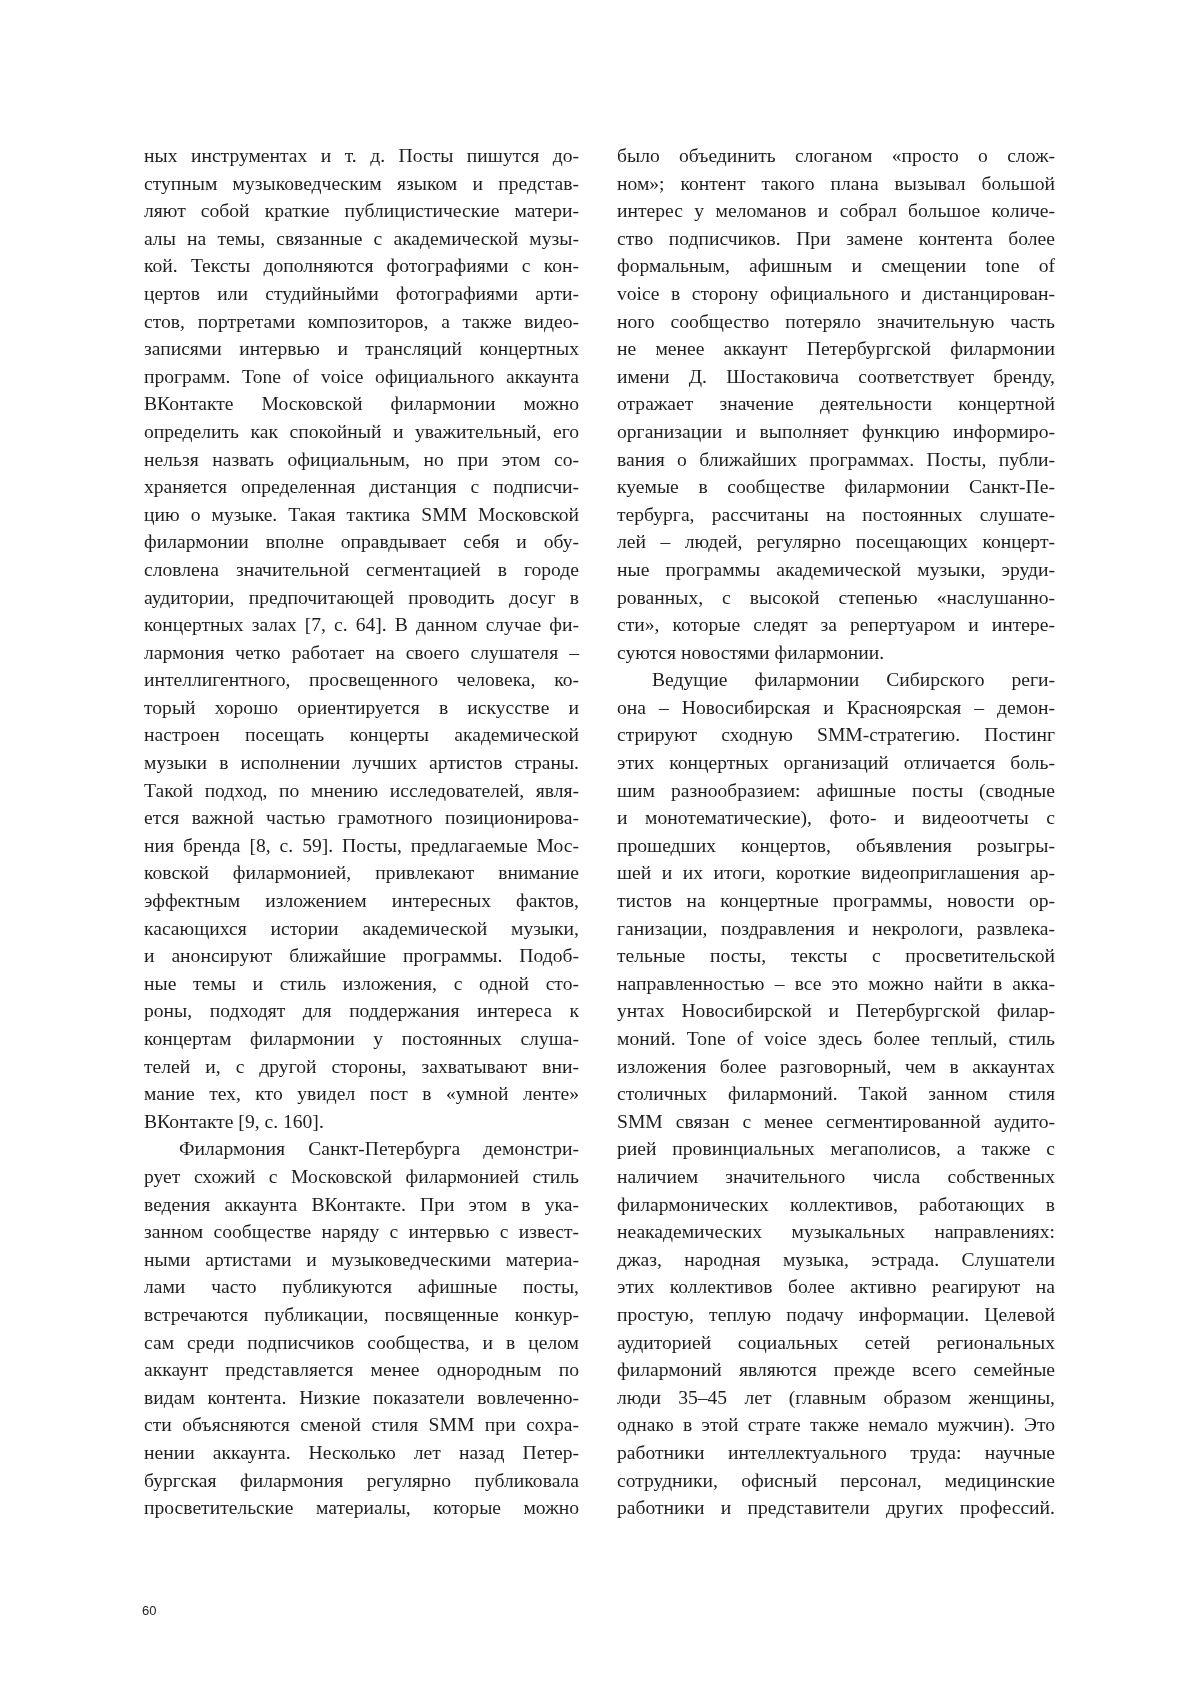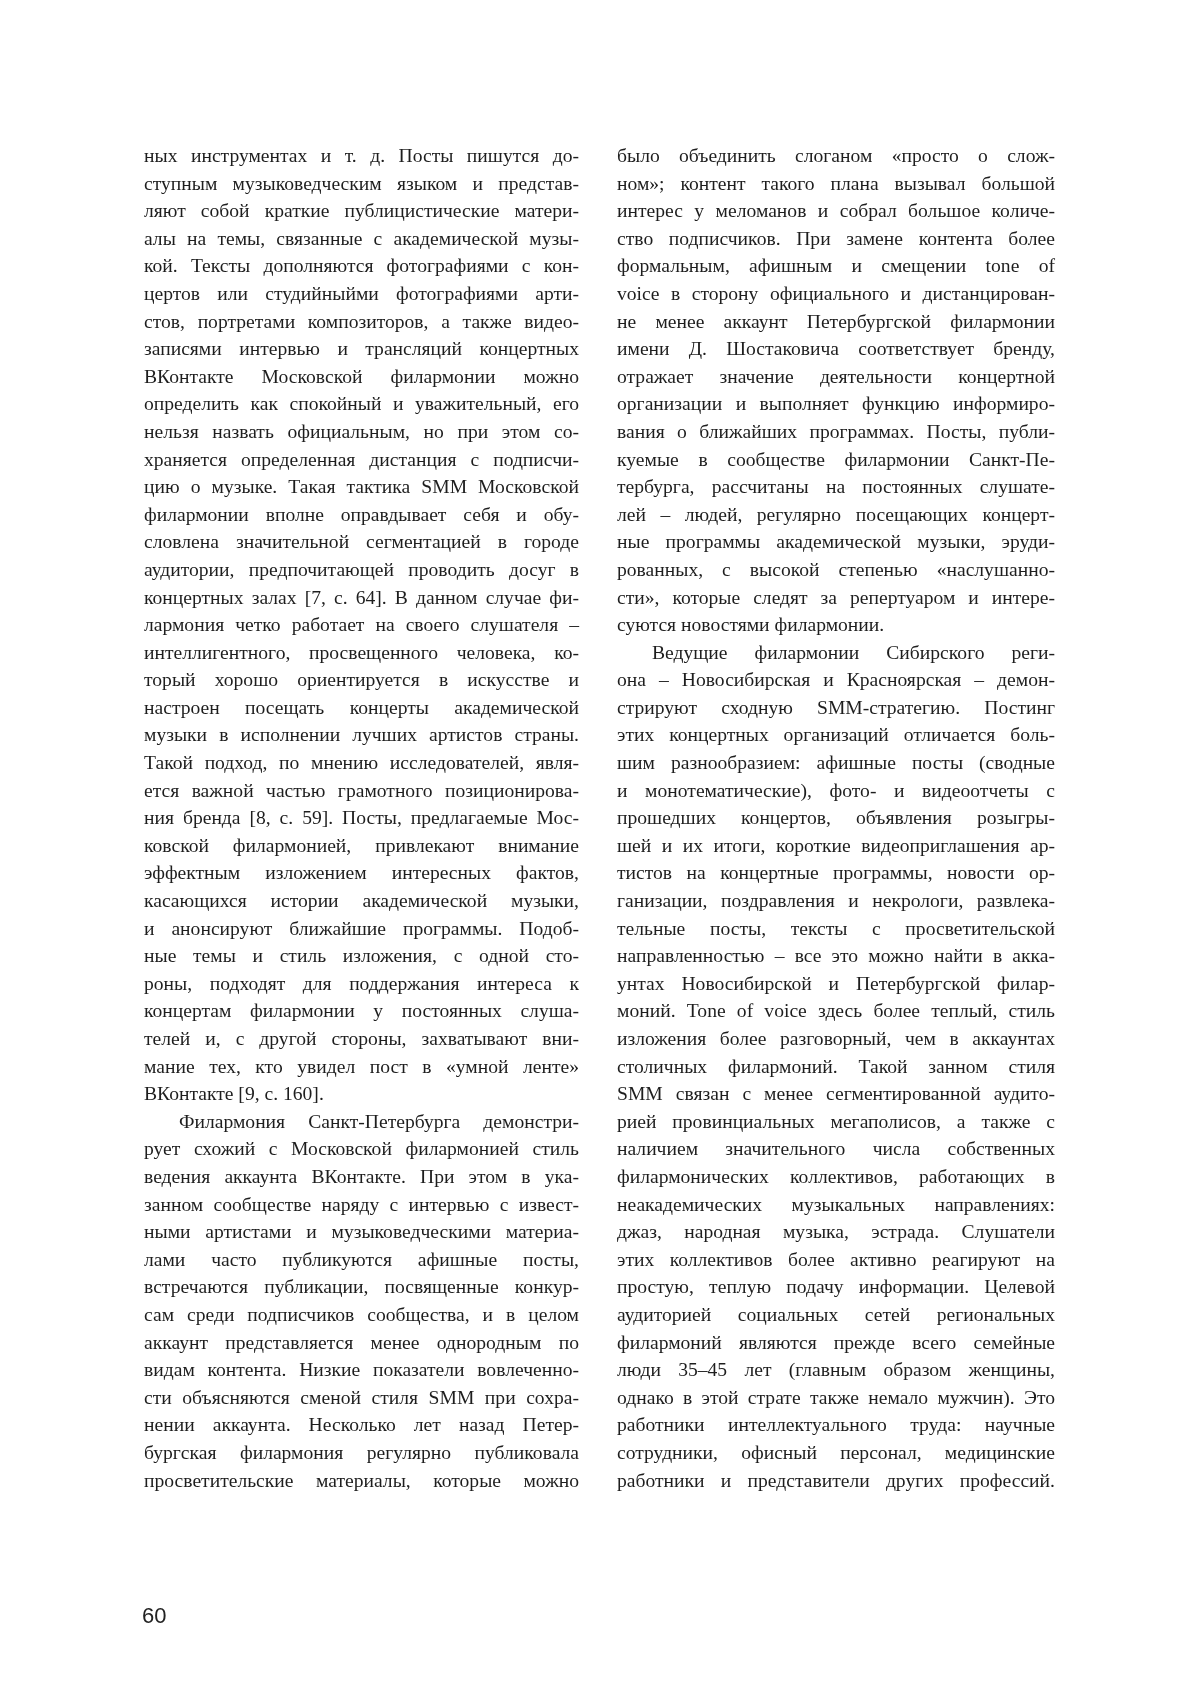--- a/index.html
+++ b/index.html
@@ -43,37 +43,38 @@
       text-align-last: left;
     }
     .line.indent {
       padding-left: 35px;
     }
     .page-number {
       position: absolute;
       left: 142px;
       top: 1603px;
       font-family: "Liberation Sans", "DejaVu Sans", sans-serif;
-      font-size: 22px;
+      font-size: 13px;
       color: #222222;
     }
   </style>
 </head>
 <body>
 
 <div class="page">
   <div class="column col-left" id="col-left">
       <span class="line">ных инструментах и т. д. Посты пишутся до-</span>
       <span class="line">ступным музыковедческим языком и представ-</span>
       <span class="line">ляют собой краткие публицистические матери-</span>
       <span class="line">алы на темы, связанные с академической музы-</span>
       <span class="line">кой. Тексты дополняются фотографиями с кон-</span>
       <span class="line">цертов или студийныйми фотографиями арти-</span>
       <span class="line">стов, портретами композиторов, а также видео-</span>
       <span class="line">записями интервью и трансляций концертных</span>
+      <span class="line">программ. Tone of voice официального аккаунта</span>
       <span class="line">ВКонтакте Московской филармонии можно</span>
       <span class="line">определить как спокойный и уважительный, его</span>
       <span class="line">нельзя назвать официальным, но при этом со-</span>
       <span class="line">храняется определенная дистанция с подписчи-</span>
       <span class="line">цию о музыке. Такая тактика SMM Московской</span>
       <span class="line">филармонии вполне оправдывает себя и обу-</span>
       <span class="line">словлена значительной сегментацией в городе</span>
       <span class="line">аудитории, предпочитающей проводить досуг в</span>
       <span class="line">концертных залах [7, с. 64]. В данном случае фи-</span>
       <span class="line">лармония четко работает на своего слушателя –</span>
@@ -109,20 +110,21 @@
       <span class="line">бургская филармония регулярно публиковала</span>
       <span class="line">просветительские материалы, которые можно</span>
     </div>
   <div class="column col-right" id="col-right">
       <span class="line">было объединить слоганом «просто о слож-</span>
       <span class="line">ном»; контент такого плана вызывал большой</span>
       <span class="line">интерес у меломанов и собрал большое количе-</span>
       <span class="line">ство подписчиков. При замене контента более</span>
       <span class="line">формальным, афишным и смещении tone of</span>
       <span class="line">voice в сторону официального и дистанцирован-</span>
+      <span class="line">ного сообщество потеряло значительную часть</span>
       <span class="line">не менее аккаунт Петербургской филармонии</span>
       <span class="line">имени Д. Шостаковича соответствует бренду,</span>
       <span class="line">отражает значение деятельности концертной</span>
       <span class="line">организации и выполняет функцию информиро-</span>
       <span class="line">вания о ближайших программах. Посты, публи-</span>
       <span class="line">куемые в сообществе филармонии Санкт-Пе-</span>
       <span class="line">тербурга, рассчитаны на постоянных слушате-</span>
       <span class="line">лей – людей, регулярно посещающих концерт-</span>
       <span class="line">ные программы академической музыки, эруди-</span>
       <span class="line">рованных, с высокой степенью «наслушанно-</span>

